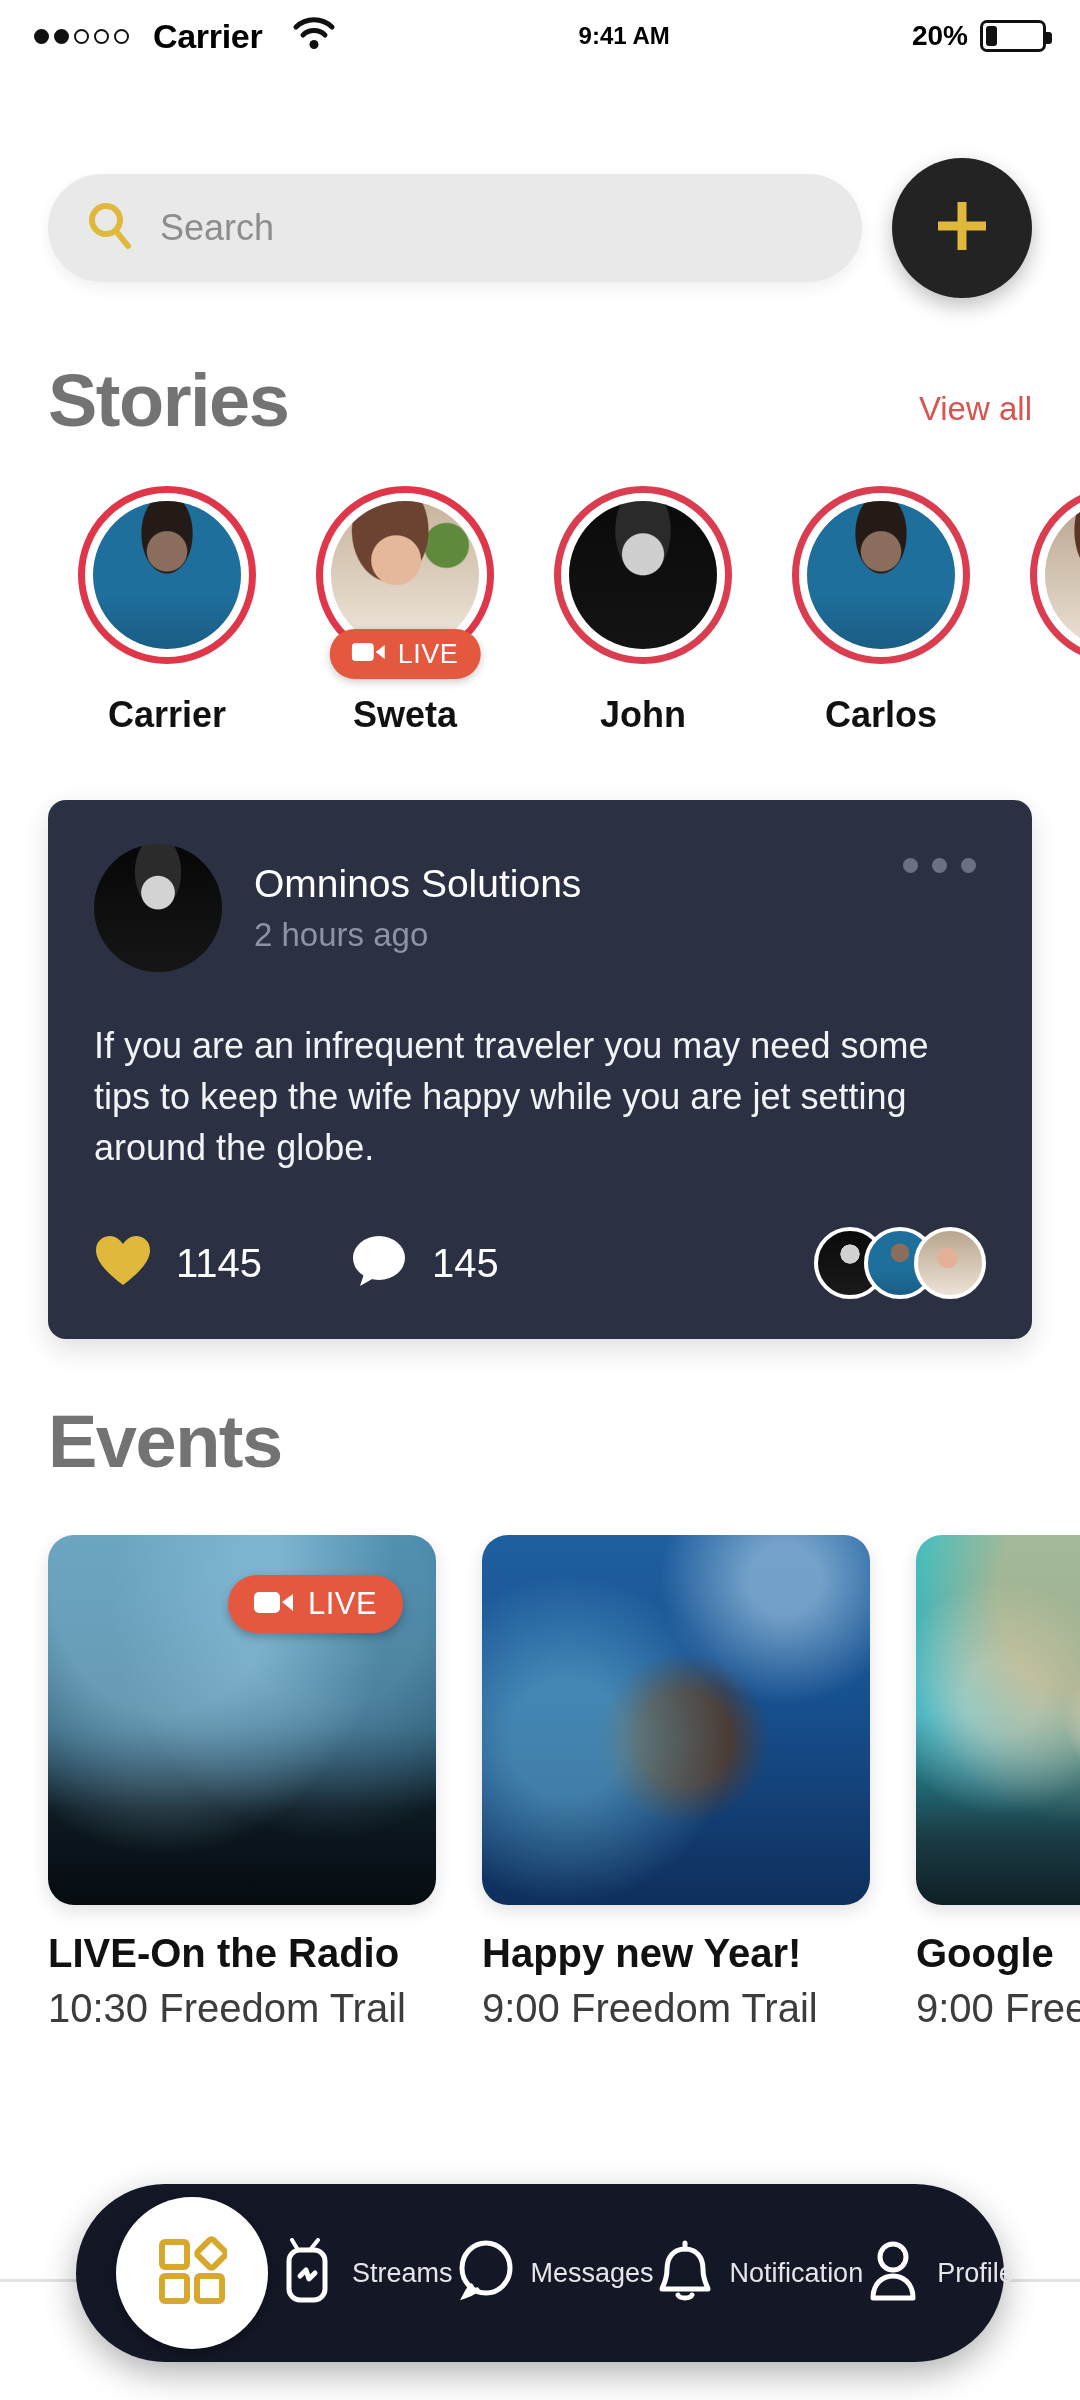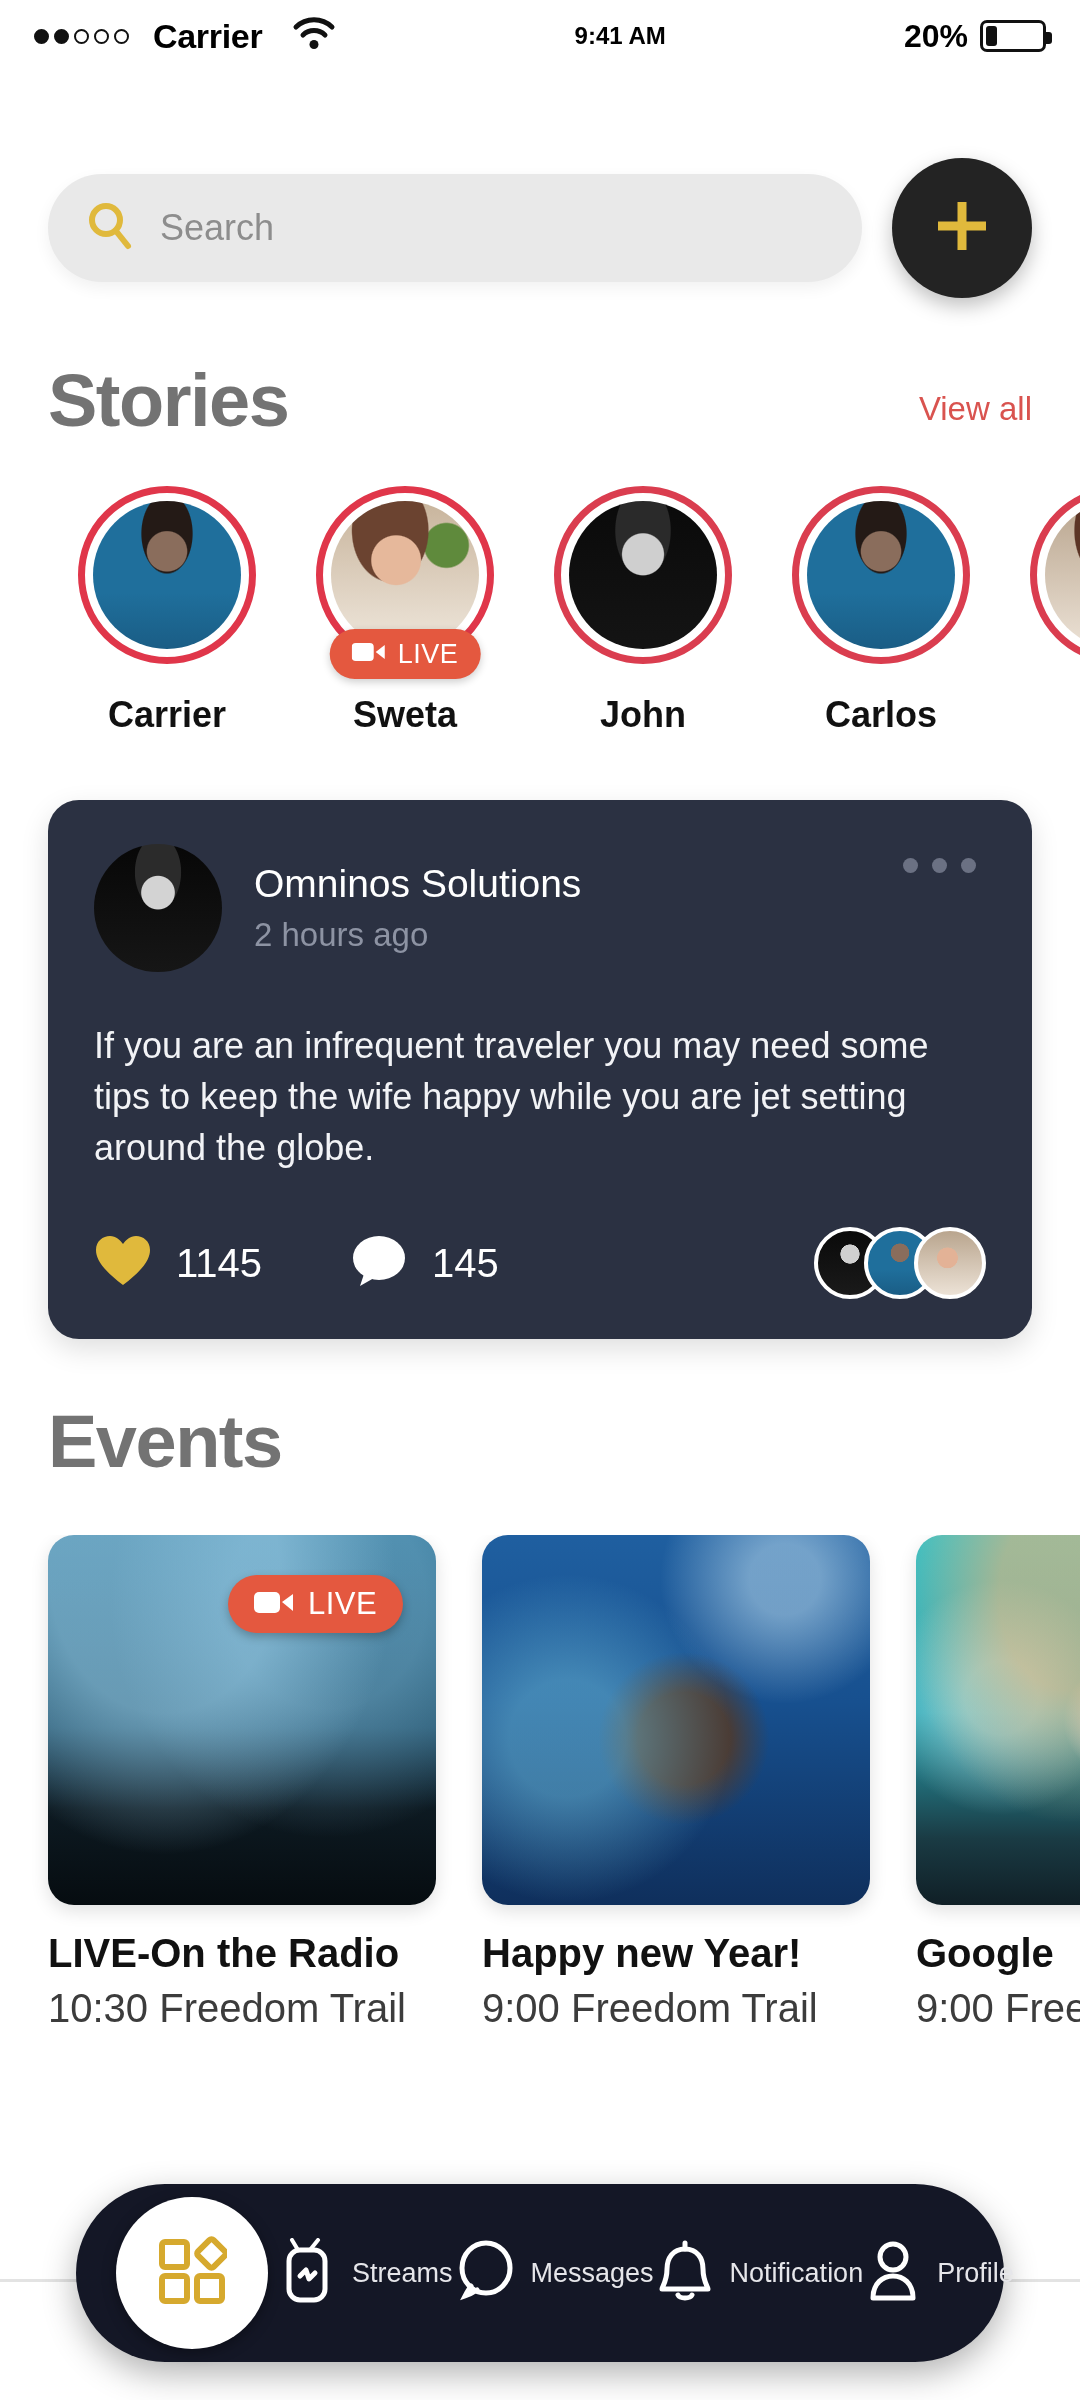--- a/index.html
+++ b/index.html
@@ -19,21 +19,21 @@
     color:#000;
   }
   .sb-left{ display:flex; align-items:center; gap:24px; flex:0 0 auto; }
   .dots{ display:flex; align-items:center; gap:5px; }
   .dot{ width:15px; height:15px; border-radius:50%; border:2px solid #111; }
   .dot.on{ background:#111; }
   .carrier{ font-size:34px; font-weight:600; letter-spacing:-0.3px; }
   .wifi{ margin-left:6px; }
   .sb-center{ flex:1; text-align:center; font-size:24px; font-weight:600;}
   .sb-right{ flex:0 0 auto; display:flex; align-items:center; gap:12px; }
-  .batt-pct{ font-size:32px; font-weight:600; }
+  .batt-pct{ font-size:28px; font-weight:600; }
   .battery{
     width:66px; height:32px; border:3px solid #111; border-radius:7px;
     position:relative; display:flex; align-items:center; padding:3px;
   }
   .battery:after{
     content:""; position:absolute; right:-9px; top:9px;
     width:6px; height:12px; background:#111; border-radius:0 3px 3px 0;
   }
   .battery .fill{ height:100%; background:#111; border-radius:3px; width:20%; }
 
@@ -91,21 +91,21 @@
   }
   .live-pill .ltxt{ color:#fff; font-size:27px; letter-spacing:.5px; }
   .story-name{
     margin-top:30px; font-size:36px; font-weight:700; color:#111;
     white-space:nowrap;
   }
 
   
   .post-card{
     margin:64px 48px 0 48px;
-    background:#2b3142; border-radius:31px;
+    background:#2b3142; border-radius:18px;
     padding:44px 46px 40px 46px;
     box-shadow:0 10px 28px rgba(0,0,0,.13);
     position:relative;
   }
   .post-head{ display:flex; align-items:center; gap:32px; }
   .post-ava{
     width:128px; height:128px; border-radius:50%;
     background-size:cover; background-position:center 20%;
     flex:0 0 auto;
   }

